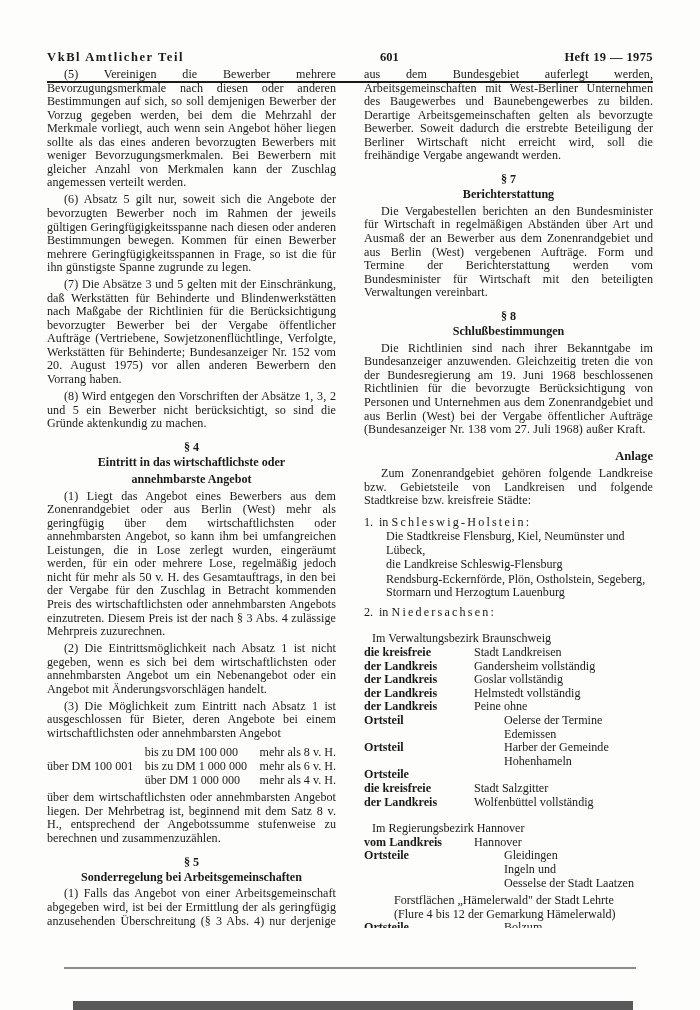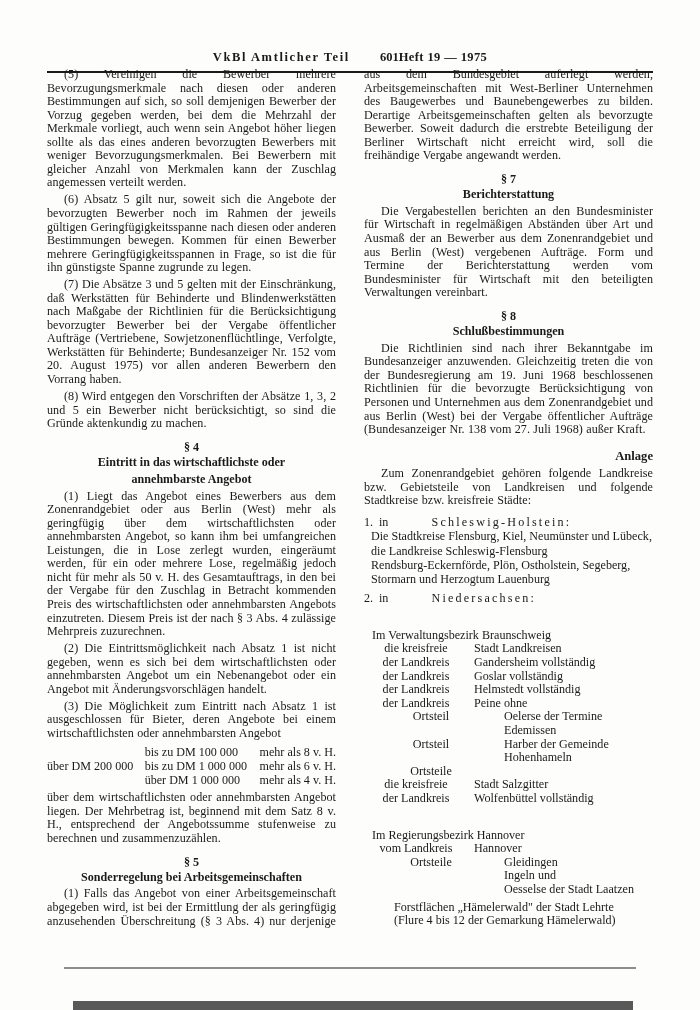--- a/index.html
+++ b/index.html
@@ -24,24 +24,24 @@
   }
 
   
   .masthead {
     position: absolute;
     left: 47px;
     top: 50px;
     width: 606px;
     display: flex;
     align-items: baseline;
-    justify-content: center;
+    justify-content: space-between;
     font-weight: bold;
     font-size: 12.5px;
-    padding-bottom: 6px;
+    padding-bottom: 16px;
     border-bottom: 2px solid #1a1a1a;
   }
   .masthead-left { letter-spacing: 1.6px; }
   .masthead-center { letter-spacing: 0px; margin-left: 30px; }
   .masthead-right { letter-spacing: 0.4px; }
 
   
   .cols {
     position: absolute;
     left: 47px;
@@ -108,43 +108,44 @@
   .dm-c { text-align: right; width: 26%; }
 
   
   .reg-item {
     font-size: 12.1px;
     line-height: 13.6px;
     margin-top: 5px;
     display: flex;
   }
   .reg-num { width: 15px; flex: 0 0 15px; }
-  .reg-name { letter-spacing: 2.2px; margin-left: 40px; }
+  .reg-name { letter-spacing: 2.2px; }
   .reg-sub {
     font-size: 12.1px;
     line-height: 13.6px;
-    margin-left: 7px;
+    margin-left: 22px;
     padding-bottom: 1px;
   }
   .bezirk {
     font-size: 12.1px;
     line-height: 13.6px;
     margin-left: 8px;
-    margin-top: 23px;
+    margin-top: 13px;
   }
   .kv {
     display: flex;
     font-size: 12.1px;
     line-height: 13.6px;
   }
   .kv-key {
     flex: 0 0 104px;
-    text-align: center;
+    text-align: left;
     padding-right: 6px;
     white-space: nowrap;
+    font-weight: bold;
   }
   .kv-key.deep { flex: 0 0 134px; }
   .kv-val { flex: 1 1 auto; }
   .kv-val .sub { display: block; }
   .note {
     font-size: 12.1px;
     line-height: 13.6px;
     margin-left: 30px;
   }
   .spacer4 { height: 4px; }
@@ -203,21 +204,21 @@
       <p class="para">(3) Die Möglichkeit zum Eintritt nach Absatz 1 ist ausgeschlossen für Bieter, deren Angebote bei einem wirtschaftlichsten oder annehmbarsten Angebot</p>
 
       <table class="dmtable">
         <tbody>
           <tr>
             <td class="dm-a"></td>
             <td class="dm-b">bis zu DM    100 000</td>
             <td class="dm-c">mehr als 8 v. H.</td>
           </tr>
           <tr>
-            <td class="dm-a">über DM 200 000</td>
+            <td class="dm-a">über DM 100 001</td>
             <td class="dm-b">bis zu DM 1 000 000</td>
             <td class="dm-c">mehr als 6 v. H.</td>
           </tr>
           <tr>
             <td class="dm-a"></td>
             <td class="dm-b">über DM 1 000 000</td>
             <td class="dm-c">mehr als 4 v. H.</td>
           </tr>
         </tbody>
       </table>

